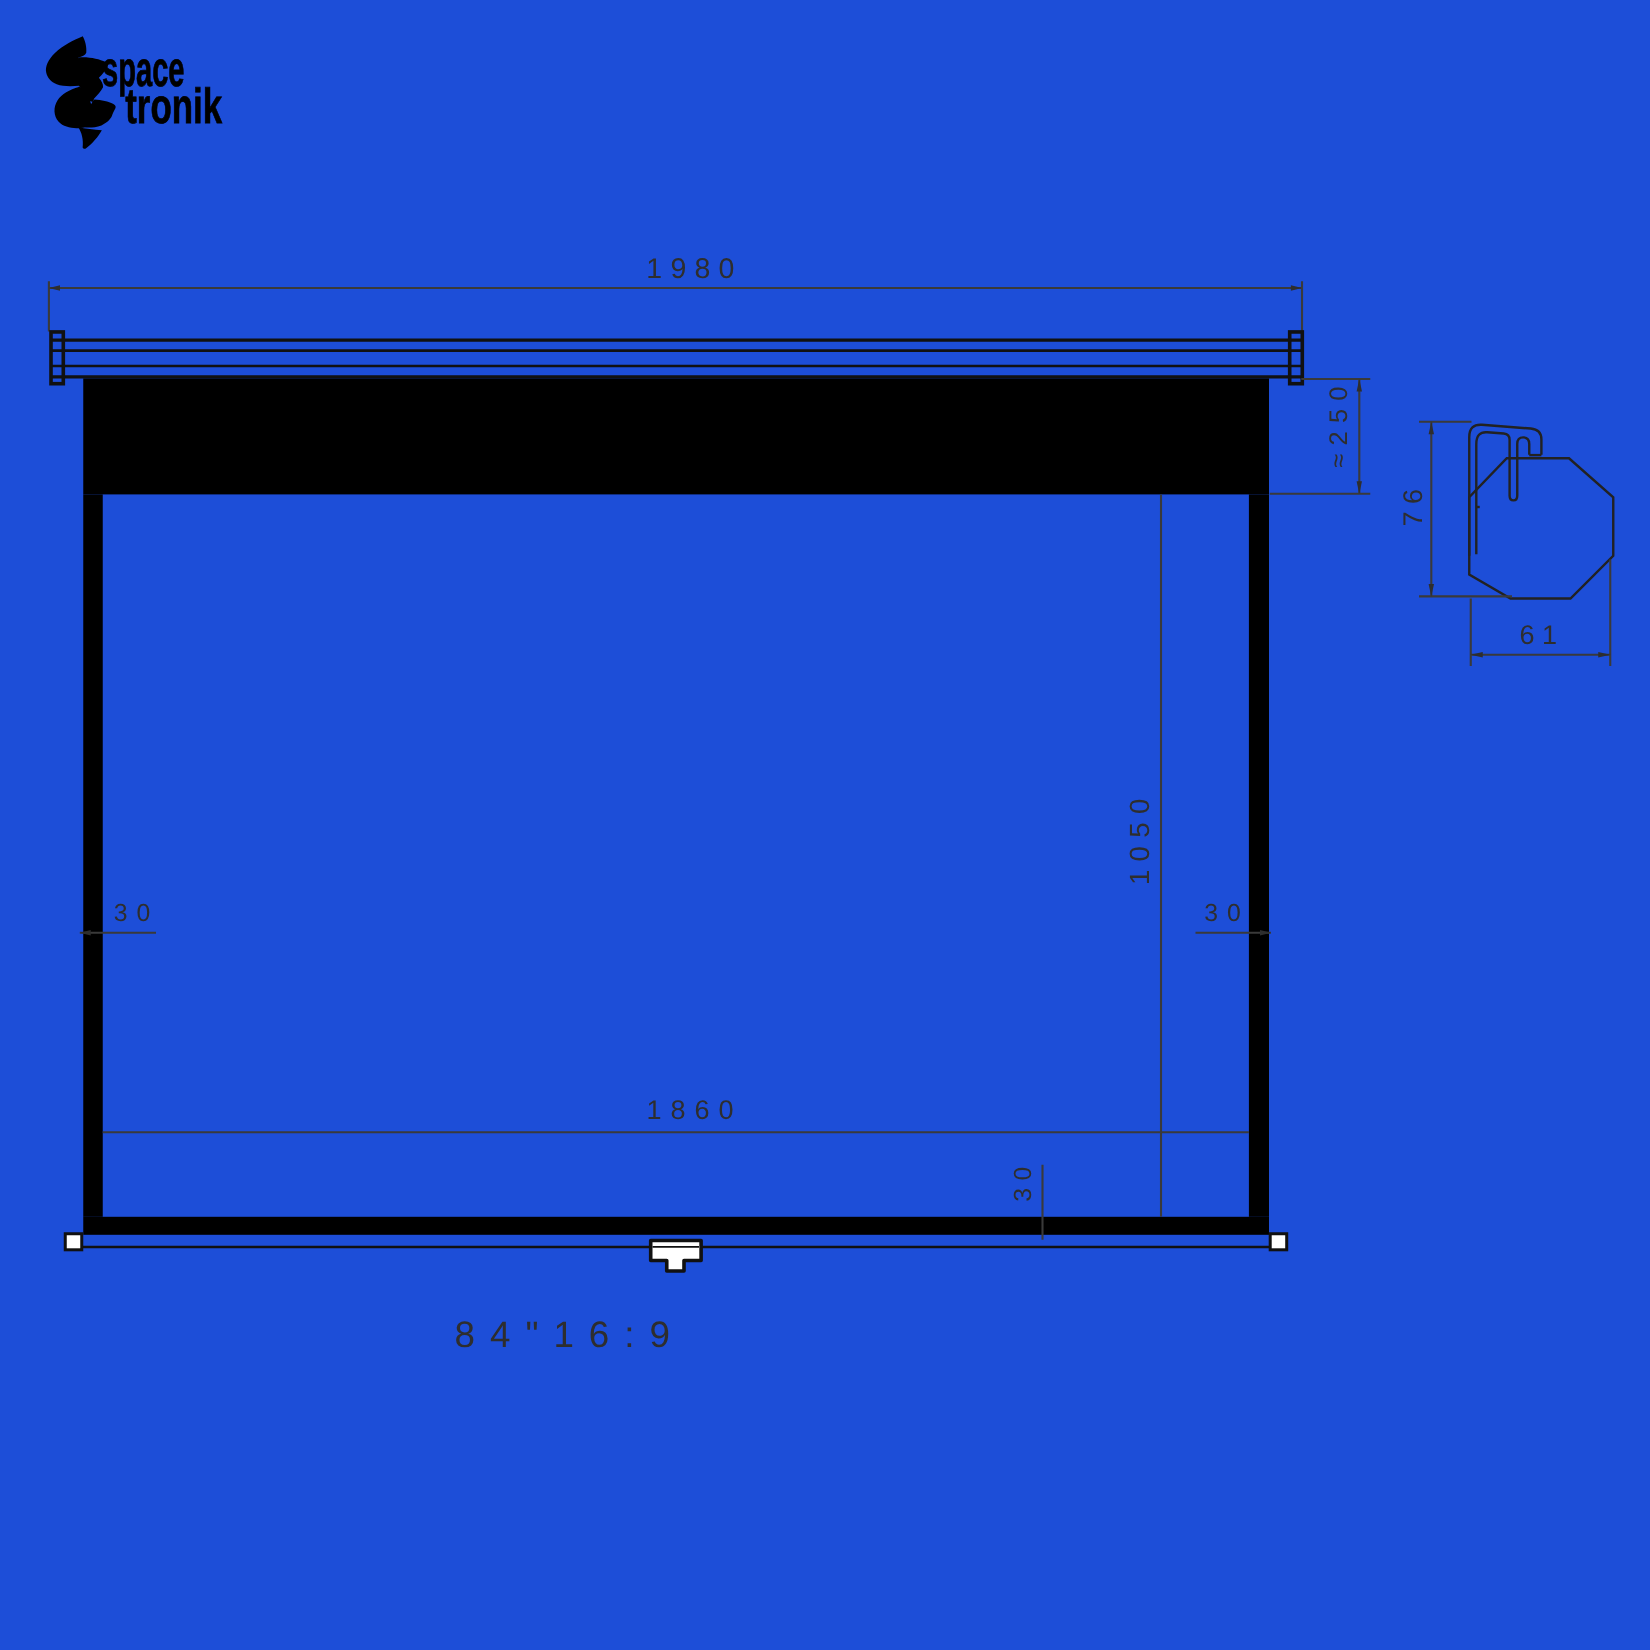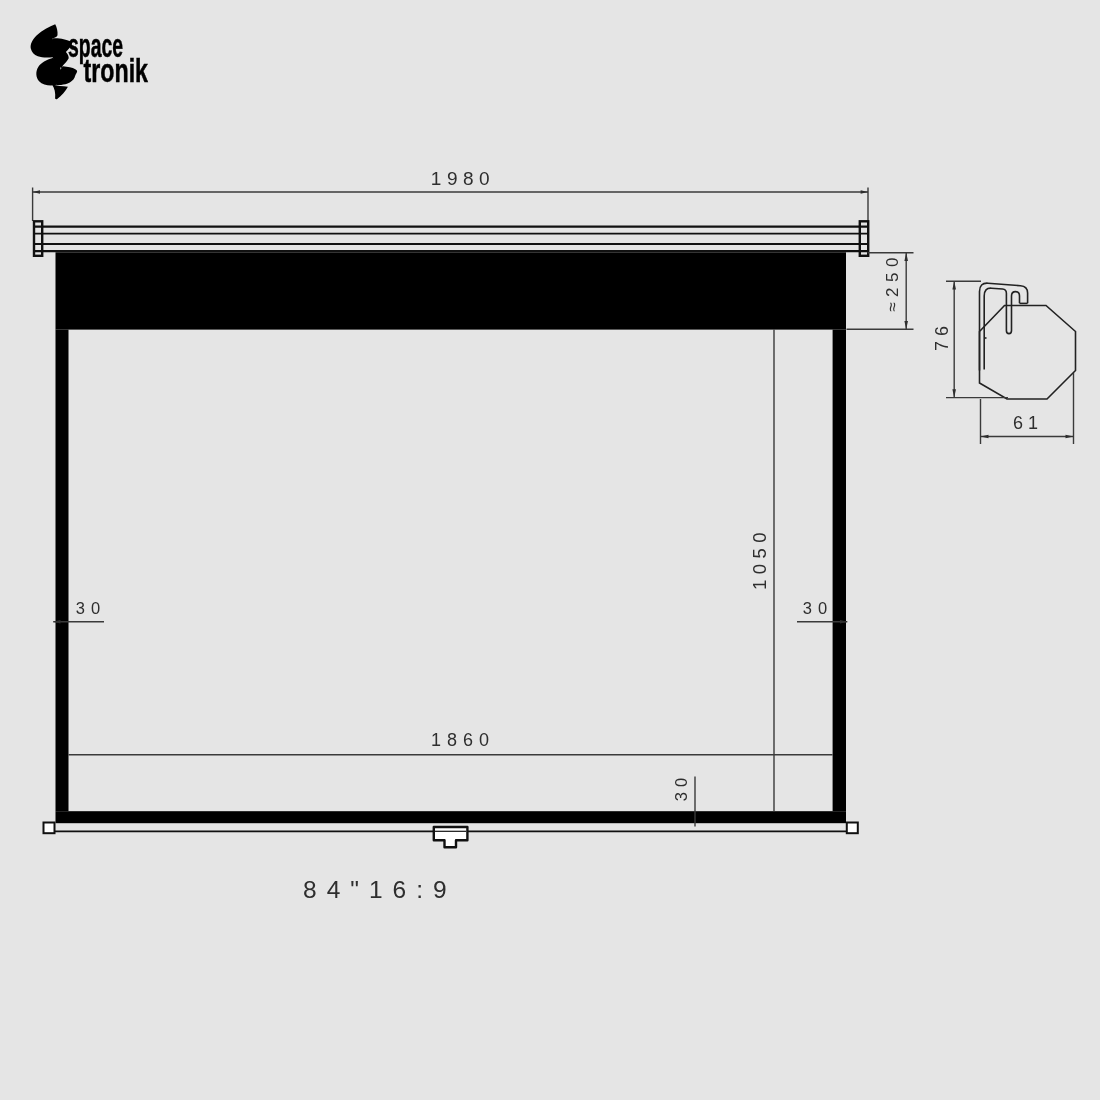--- a/index.html
+++ b/index.html
@@ -1,16 +1,16 @@
 <!DOCTYPE html>
 <html><head>
 <meta charset="utf-8">
 <style>
   html,body{margin:0;padding:0;background:#fff;}
-  .wrap{width:1100px;height:1100px;position:relative;background:#e5e5e5;overflow:hidden;}
+  .wrap{width:1100px;height:1100px;position:relative;background:#1d4ed8;overflow:hidden;}
   svg{display:block;}
   text{font-family:"Liberation Sans",sans-serif;}
 </style>
 </head>
 <body>
 <div class="wrap">
 <svg width="1100" height="1100" viewBox="0 0 1100 1100">
 
 <g fill="#000">
 <path d="M55.2,24.2 C49.5,26.6 42,30.2 36.8,35.2 C32,39.8 30,44.6 30.8,48.4 C31.6,52 34,54.7 37.8,56.2 C42,57.8 48,57.6 52.6,57.2 L56.2,61.5 C57,53.5 56.6,44.5 52.2,38.4 C54.6,37.9 56.9,36.9 57.5,35.2 C57.9,31.3 56.7,26.9 55.2,24.2 Z"></path>

